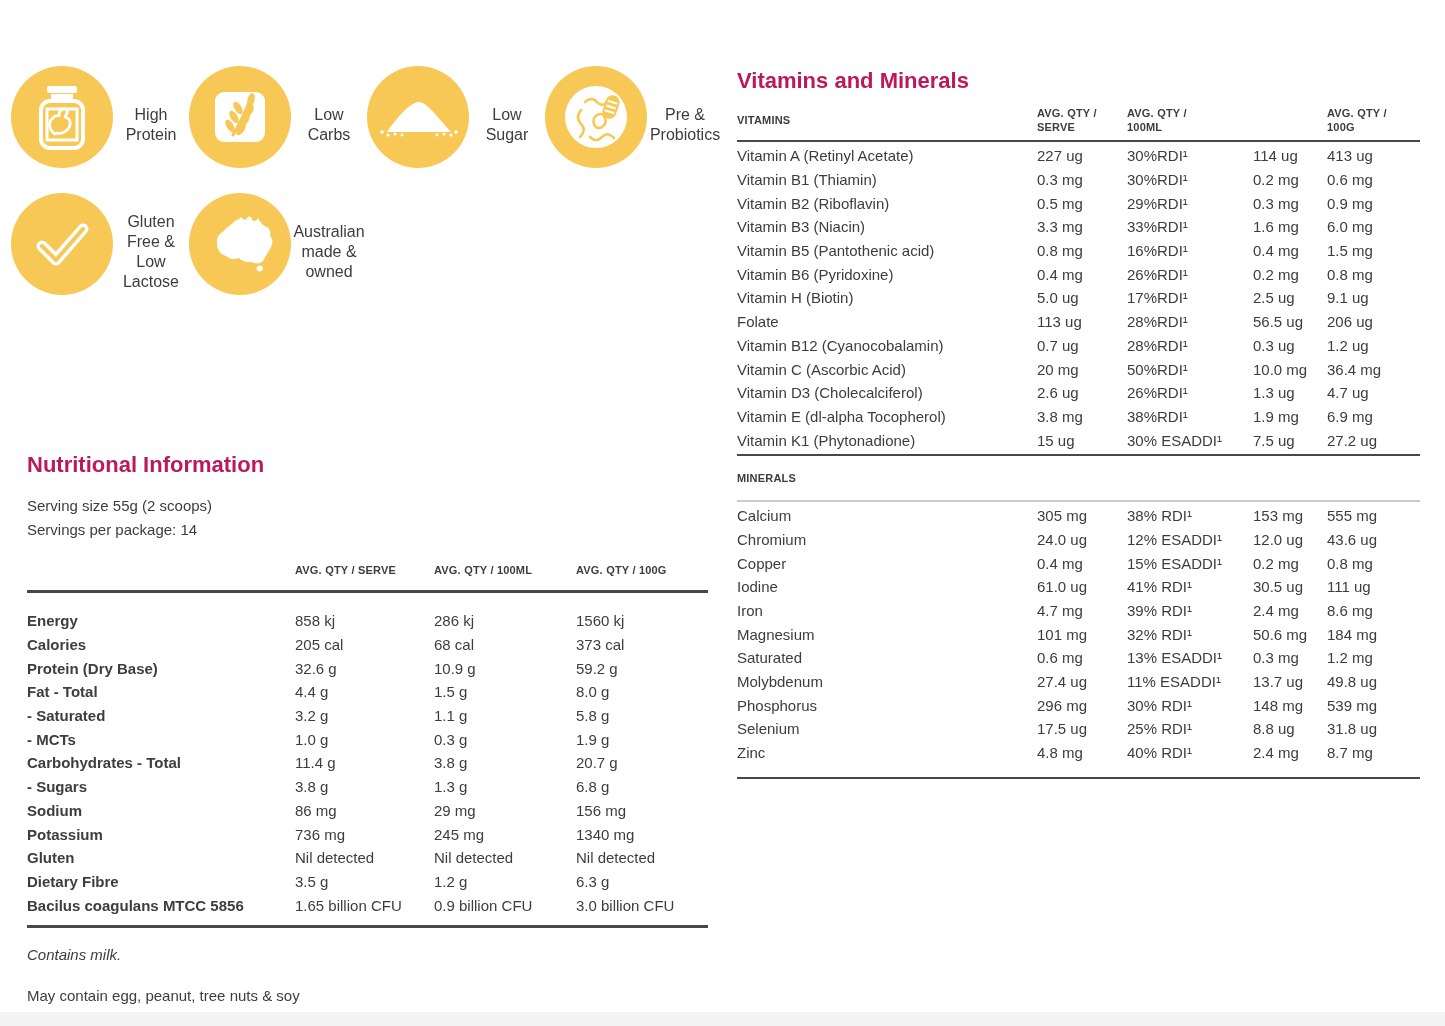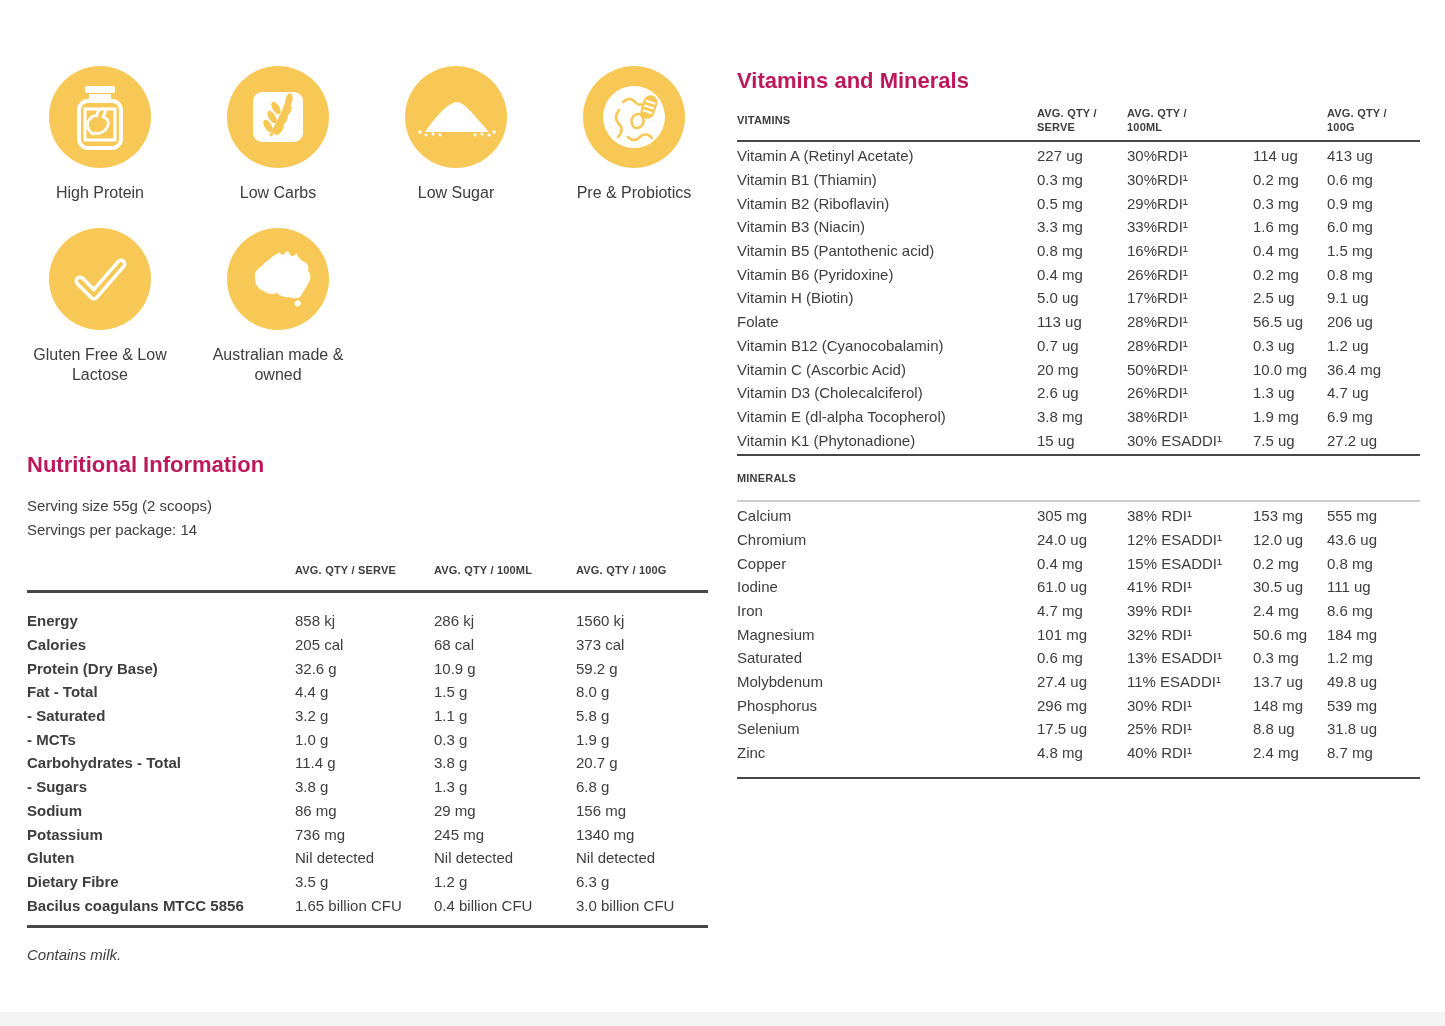--- a/index.html
+++ b/index.html
@@ -8,21 +8,21 @@
     --rule-dark:#474747;
     --rule-light:#CCCCCC;
     --strip:#F4F4F4;
   }
   *{box-sizing:border-box;margin:0;padding:0;}
   body{background:#fff;font-family:"Liberation Sans", sans-serif;}
   .canvas{position:relative;width:1445px;height:1026px;background:#ffffff;color:var(--text);overflow:hidden;}
 
   
   .badges{position:absolute;left:11px;top:66px;width:712px;display:grid;grid-template-columns:repeat(4,178px);row-gap:25px;}
-  .badge{display:flex;flex-direction:column;align-items:center;}
+  .badge{display:flex;flex-direction:row;align-items:center;}
   .badge .circle{width:102px;height:102px;border-radius:50%;background:var(--yellow);display:flex;align-items:center;justify-content:center;}
   .badge .circle svg{width:102px;height:102px;display:block;}
   .badge-label{margin-top:15px;font-size:16px;line-height:20px;text-align:center;max-width:172px;color:var(--text);}
   .icon-yellow{fill:var(--yellow);}
   .stroke-yellow{stroke:var(--yellow);}
 
   
   .nutrition{position:absolute;left:27px;top:452px;width:681px;}
   .section-title{font-size:22px;font-weight:700;color:#be185d;}
   .serving-line{margin-top:16px;font-size:15px;line-height:24px;}
@@ -248,27 +248,28 @@
         <div class="n-row">
           <div class="lbl">Dietary Fibre</div>
           <div>3.5 g</div>
           <div>1.2 g</div>
           <div>6.3 g</div>
         </div>
 
         <div class="n-row">
           <div class="lbl">Bacilus coagulans MTCC 5856</div>
           <div>1.65 billion CFU</div>
-          <div>0.4 billion CFU</div>
+          <div>0.9 billion CFU</div>
           <div>3.0 billion CFU</div>
         </div>
       </div>
     <div class="n-bottom-rule"></div>
 
     <div class="contains">Contains milk.</div>
+    <div class="may-contain">May contain egg, peanut, tree nuts &amp; soy</div>
   </section>
 
   <section class="vm">
     <h2 class="section-title">Vitamins and Minerals</h2>
 
     <div class="vm-header">
       <div>VITAMINS</div>
       <div class="hdr2">AVG. QTY /
 SERVE</div>
       <div class="hdr2">AVG. QTY /

